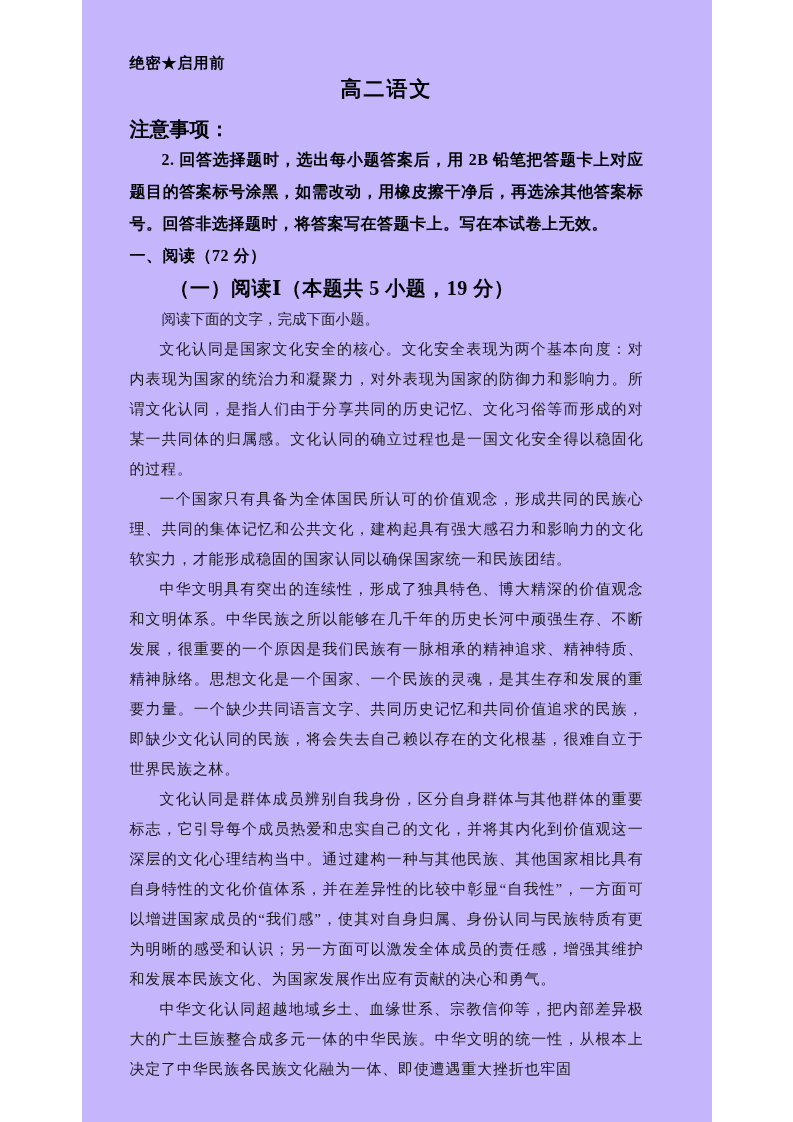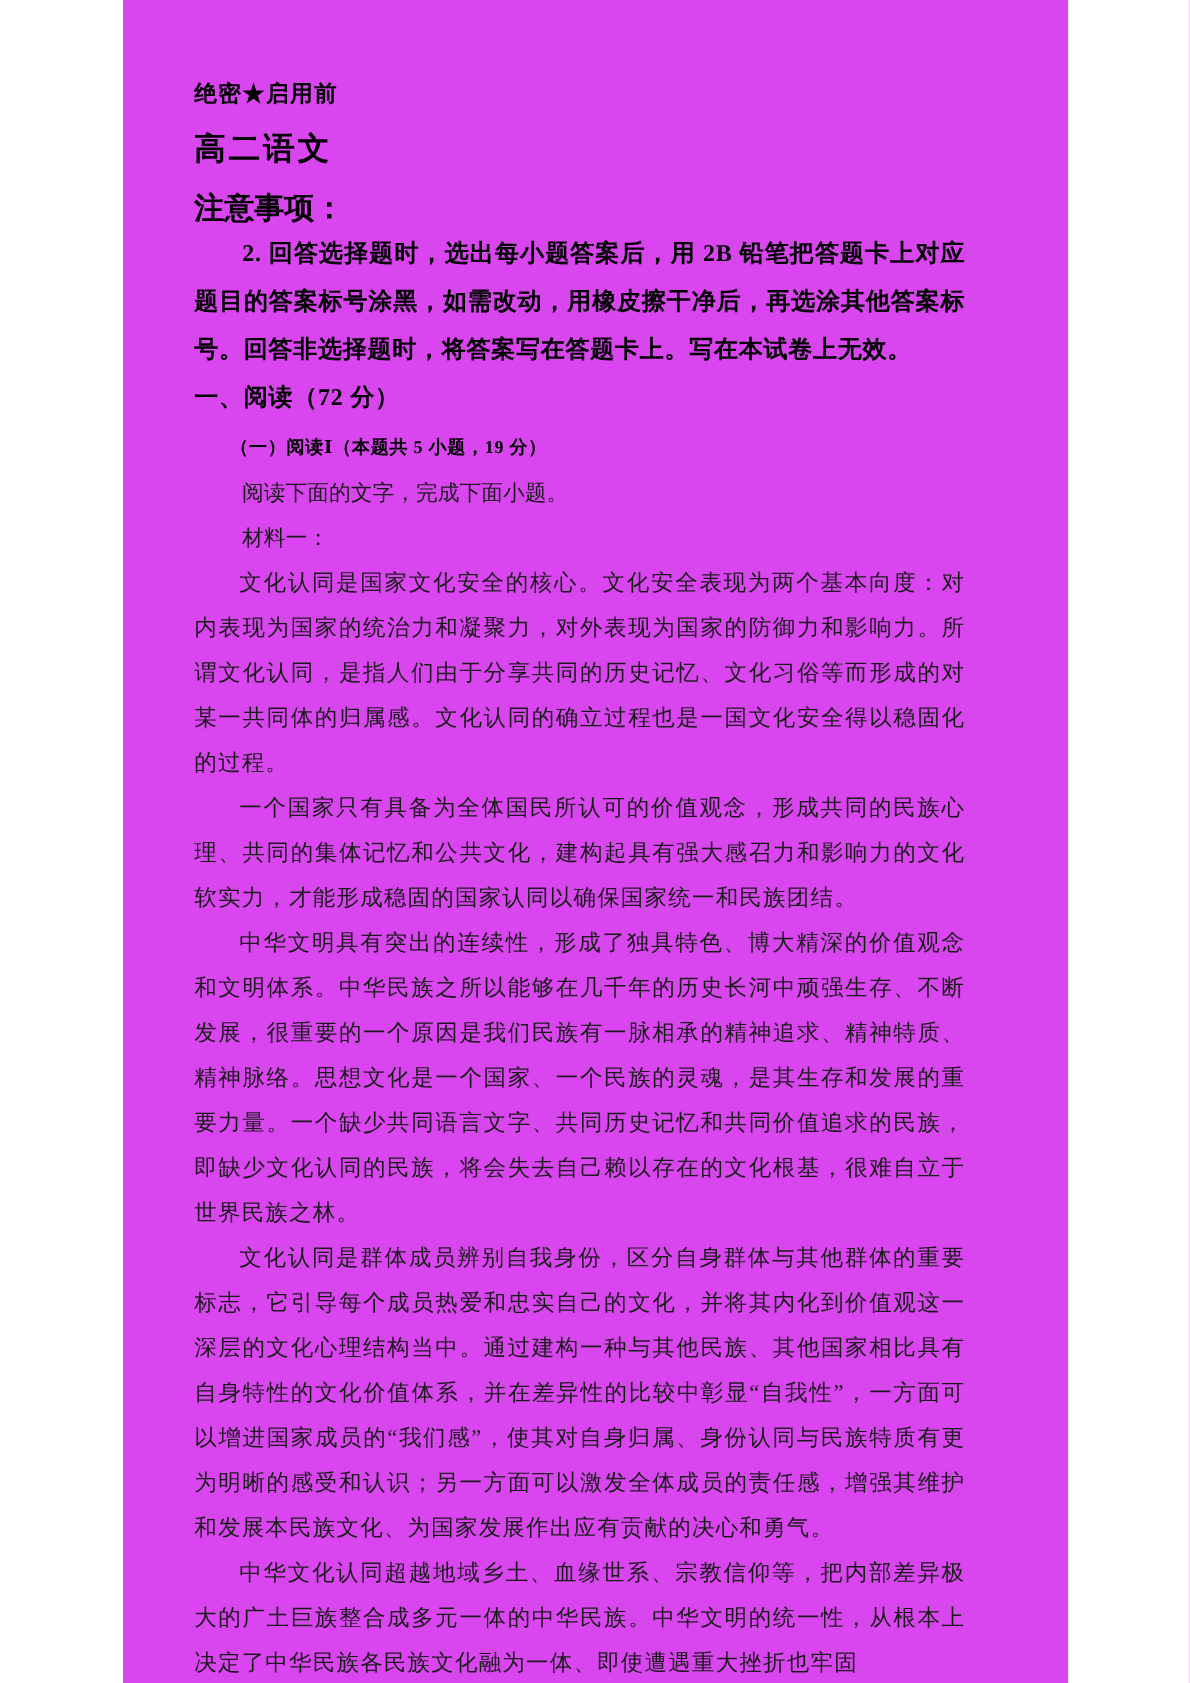--- a/index.html
+++ b/index.html
@@ -5,38 +5,38 @@
   html, body {
     margin: 0;
     padding: 0;
     background: #ffffff;
   }
   .page {
     position: relative;
     width: 630px;
     height: 1122px;
     margin: 0 auto;
-    background: #d946ef;
+    background: #c4b5fd;
     box-sizing: border-box;
     padding: 52px 68px 30px 48px;
     overflow: hidden;
     font-family: "Liberation Serif", "DejaVu Serif", serif;
     color: #000000;
   }
   .security-label {
     font-size: 15px;
     font-weight: bold;
     line-height: 22px;
     letter-spacing: 1px;
   }
   .doc-title {
+    text-align: center;
     font-size: 21px;
     font-weight: bold;
     line-height: 30px;
-    margin-top: 10px;
     margin-bottom: 10px;
     letter-spacing: 2px;
   }
   .notice-heading {
     font-size: 20px;
     font-weight: bold;
     line-height: 30px;
   }
   .notice-item {
     font-size: 16px;
@@ -46,21 +46,21 @@
     text-align: justify;
     letter-spacing: 0.5px;
   }
   .section-heading {
     font-size: 16px;
     font-weight: bold;
     line-height: 32px;
     letter-spacing: 0.5px;
   }
   .subsection-heading {
-    font-size: 12px;
+    font-size: 20px;
     font-weight: bold;
     line-height: 32px;
     text-indent: 2em;
     letter-spacing: 0.5px;
   }
   .instruction-line {
     font-size: 14.5px;
     line-height: 30px;
     text-indent: 2.2em;
     color: #1a1a1a;
@@ -94,21 +94,20 @@
 
   <div class="notice-item">2. 回答选择题时，选出每小题答案后，用 2B 铅笔把答题卡上对应题目的答案标号涂黑，如需改动，用橡皮擦干净后，再选涂其他答案标号。回答非选择题时，将答案写在答题卡上。写在本试卷上无效。</div>
 
 
   <div class="section-heading">一、阅读（72 分）</div>
 
   <div class="subsection-heading">（一）阅读Ⅰ（本题共 5 小题，19 分）</div>
 
   <div class="instruction-line">阅读下面的文字，完成下面小题。</div>
 
-  <div class="material-label">材料一：</div>
 
   <div class="body-paragraph">文化认同是国家文化安全的核心。文化安全表现为两个基本向度：对内表现为国家的统治力和凝聚力，对外表现为国家的防御力和影响力。所谓文化认同，是指人们由于分享共同的历史记忆、文化习俗等而形成的对某一共同体的归属感。文化认同的确立过程也是一国文化安全得以稳固化的过程。</div>
 
   <div class="body-paragraph">一个国家只有具备为全体国民所认可的价值观念，形成共同的民族心理、共同的集体记忆和公共文化，建构起具有强大感召力和影响力的文化软实力，才能形成稳固的国家认同以确保国家统一和民族团结。</div>
 
   <div class="body-paragraph">中华文明具有突出的连续性，形成了独具特色、博大精深的价值观念和文明体系。中华民族之所以能够在几千年的历史长河中顽强生存、不断发展，很重要的一个原因是我们民族有一脉相承的精神追求、精神特质、精神脉络。思想文化是一个国家、一个民族的灵魂，是其生存和发展的重要力量。一个缺少共同语言文字、共同历史记忆和共同价值追求的民族，即缺少文化认同的民族，将会失去自己赖以存在的文化根基，很难自立于世界民族之林。</div>
 
   <div class="body-paragraph">文化认同是群体成员辨别自我身份，区分自身群体与其他群体的重要标志，它引导每个成员热爱和忠实自己的文化，并将其内化到价值观这一深层的文化心理结构当中。通过建构一种与其他民族、其他国家相比具有自身特性的文化价值体系，并在差异性的比较中彰显“自我性”，一方面可以增进国家成员的“我们感”，使其对自身归属、身份认同与民族特质有更为明晰的感受和认识；另一方面可以激发全体成员的责任感，增强其维护和发展本民族文化、为国家发展作出应有贡献的决心和勇气。</div>
 
   <div class="body-paragraph">中华文化认同超越地域乡土、血缘世系、宗教信仰等，把内部差异极大的广土巨族整合成多元一体的中华民族。中华文明的统一性，从根本上决定了中华民族各民族文化融为一体、即使遭遇重大挫折也牢固</div>

